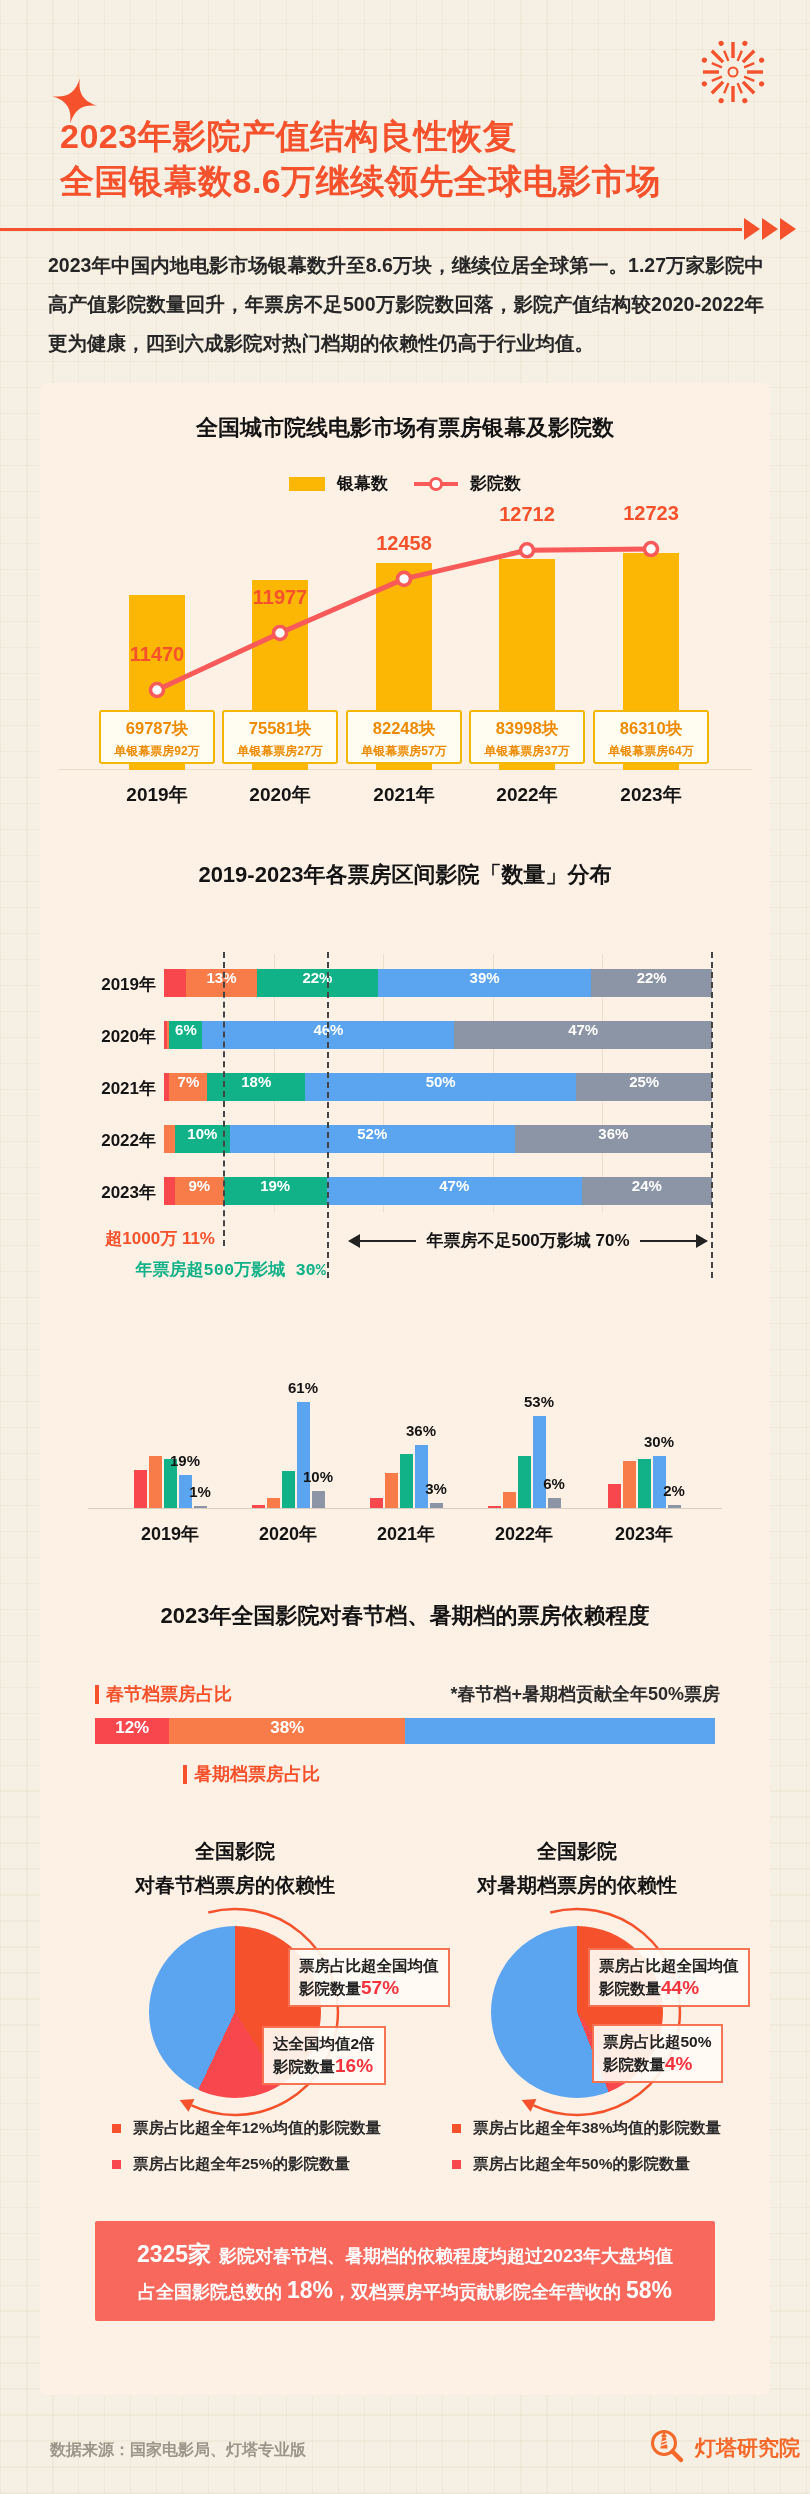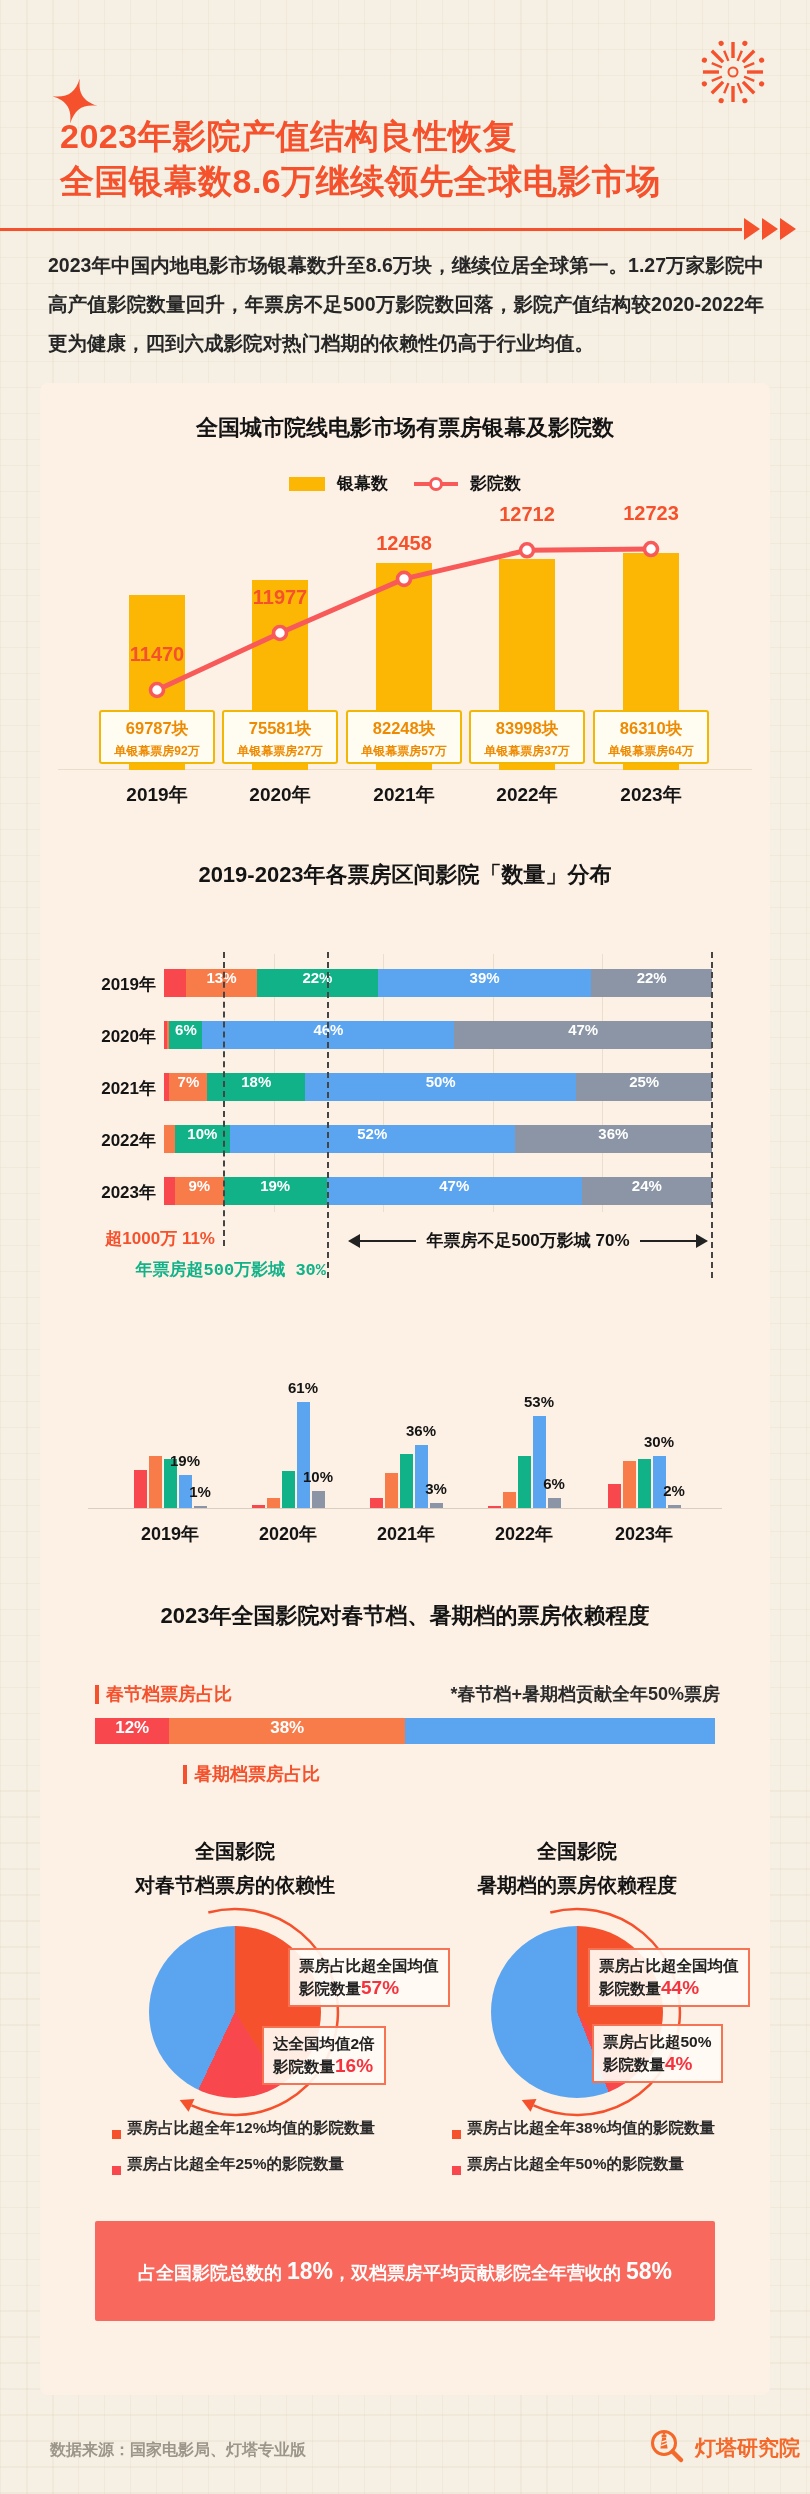--- a/index.html
+++ b/index.html
@@ -30,21 +30,21 @@
   .annot-arrow .tr{width:0;height:0;border-top:7px solid transparent;border-bottom:7px solid transparent;border-left:12px solid #222;}
   .annot-arrow .tx{font-size:17px;font-weight:800;color:#141414;white-space:nowrap;margin:0 10px;}
   .s4-label{display:flex;align-items:center;gap:7px;font-size:18px;font-weight:800;color:#f4512c;}
   .s4-label .bar{width:4px;height:19px;background:#f4512c;}
   .s4-note{left:408px;top:1682px;width:312px;font-size:18px;font-weight:800;color:#2b2b2b;text-align:right;}
   .pie-title{width:350px;text-align:center;font-size:20px;font-weight:800;color:#141414;}
   .pie{width:172px;height:172px;border-radius:50%;}
   .callout{position:absolute;border:2px solid rgba(244,81,44,.8);background:rgba(255,251,244,.92);
            padding:5px 9px;font-size:15.5px;font-weight:800;color:#222;line-height:22px;white-space:nowrap;}
   .callout .pct{font-size:19px;color:#f5333f;}
-  .pie-legend{position:absolute;display:flex;align-items:flex-end;gap:6px;font-size:15.5px;font-weight:700;color:#2b2b2b;}
+  .pie-legend{position:absolute;display:flex;align-items:center;gap:12px;font-size:15.5px;font-weight:700;color:#2b2b2b;}
   .pie-legend .sq{width:9px;height:9px;}
   .hl-box{left:95px;top:2221px;width:620px;height:100px;background:#f8685c;border-radius:2px;
           display:flex;flex-direction:column;justify-content:center;align-items:center;gap:7px;color:#fff;}
   .hl-line{white-space:nowrap;}
   .hl-big{font-size:23px;font-weight:800;}
   .hl-sm{font-size:18px;font-weight:700;}
   .hl-line1 .hl-sm{margin-left:8px;}
   .footer-src{left:50px;top:2440px;font-size:16px;font-weight:600;color:#9b958a;}
   .brand{left:648px;top:2428px;display:flex;align-items:center;gap:7px;}
   .brand .t{font-size:21px;font-weight:800;color:#f4682a;}
@@ -293,21 +293,21 @@
       <div style="position: absolute; left: 405px; top: 1718px; width: 310px; height: 26px; background: rgb(91, 164, 240); text-align: center; font: 800 17px &quot;Liberation Sans&quot;, sans-serif; color: rgb(255, 255, 255);"></div>
     </div>
   <div class="abs s4-label" style="left:183px;top:1762px">
     <span class="bar"></span>
       <span>暑期档票房占比</span>
   </div>
 
   <div class="abs pie-title" style="left:60px;top:1838px">全国影院</div>
   <div class="abs pie-title" style="left:60px;top:1872px">对春节档票房的依赖性</div>
   <div class="abs pie-title" style="left:402px;top:1838px">全国影院</div>
-  <div class="abs pie-title" style="left:402px;top:1872px">暑期档的票房依赖程度</div>
+  <div class="abs pie-title" style="left:402px;top:1872px">对暑期档票房的依赖性</div>
 
   <svg class="abs" style="left:120px;top:1897px" width="230" height="230" viewBox="0 0 230 230">
     <path d="M88.3,15.5 A103,103 0 1 1 71.5,208.4" fill="none" stroke="#f4512c" stroke-width="2.5"></path>
     <polygon points="0,-7 13,0 0,7" transform="translate(71.5,208.4) rotate(205)" fill="#f4512c"></polygon>
   </svg>
   <svg class="abs" style="left:462px;top:1897px" width="230" height="230" viewBox="0 0 230 230">
     <path d="M88.3,15.5 A103,103 0 1 1 71.5,208.4" fill="none" stroke="#f4512c" stroke-width="2.5"></path>
     <polygon points="0,-7 13,0 0,7" transform="translate(71.5,208.4) rotate(205)" fill="#f4512c"></polygon>
   </svg>
 
@@ -342,20 +342,23 @@
   <div class="pie-legend" style="left:452px;top:2118px">
     <span class="sq" style="background:#f4512c"></span>
       <span>票房占比超全年38%均值的影院数量</span>
   </div>
   <div class="pie-legend" style="left:452px;top:2154px">
     <span class="sq" style="background:#f8484e"></span>
       <span>票房占比超全年50%的影院数量</span>
   </div>
 
   <div class="abs hl-box">
+    <div class="hl-line hl-line1">
+      <span class="hl-big">2325家</span><span class="hl-sm">影院对春节档、暑期档的依赖程度均超过2023年大盘均值</span>
+    </div>
     <div class="hl-line">
       <span class="hl-sm">占全国影院总数的 </span><span class="hl-big">18%</span><span class="hl-sm">，双档票房平均贡献影院全年营收的 </span><span class="hl-big">58%</span>
     </div>
   </div>
 
   <div class="abs footer-src">数据来源：国家电影局、灯塔专业版</div>
   <div class="abs brand">
     <svg width="40" height="40" viewBox="0 0 40 40">
       <circle cx="16" cy="15" r="11.5" fill="none" stroke="#f4682a" stroke-width="3"></circle>
       <line x1="24.5" y1="23.5" x2="33" y2="32" stroke="#f4682a" stroke-width="4.5" stroke-linecap="round"></line>

